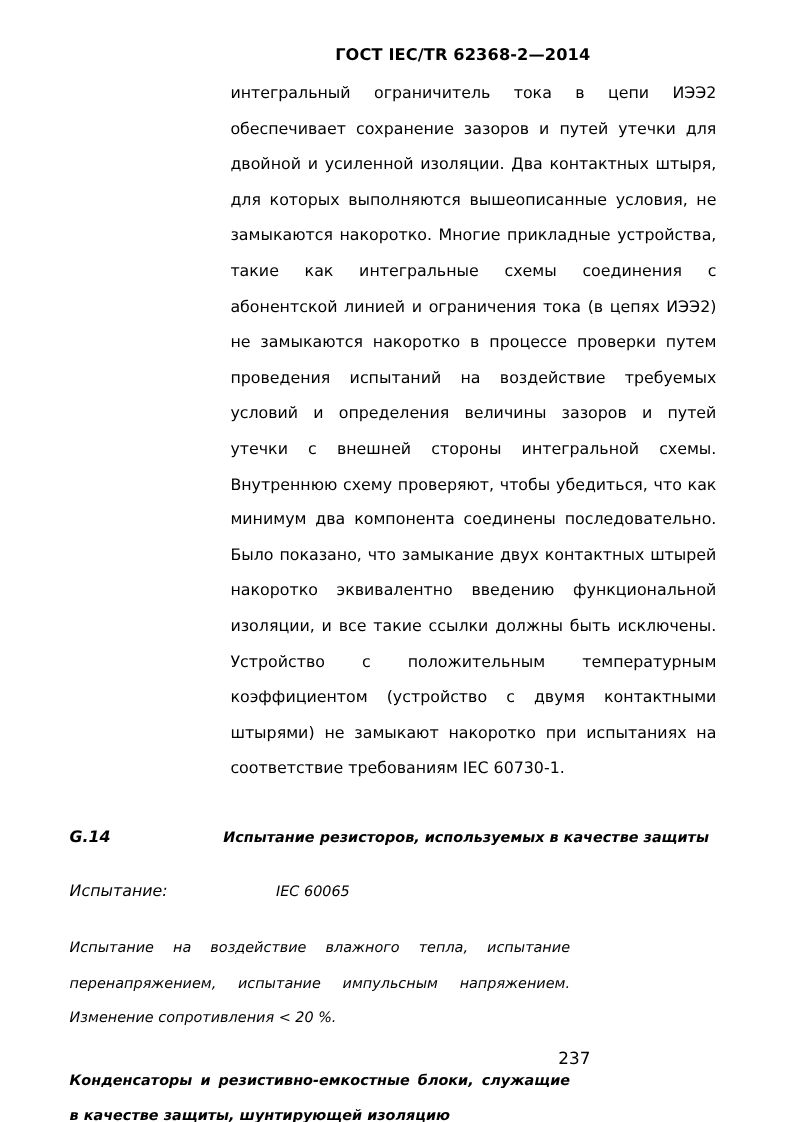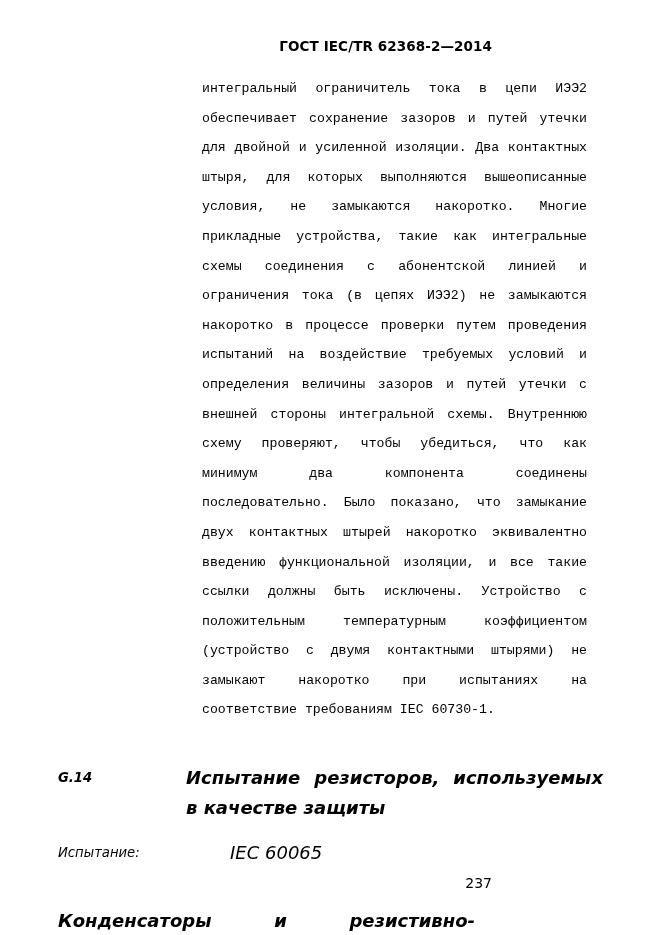--- a/index.html
+++ b/index.html
@@ -37,44 +37,43 @@
     top: 58px;
     left: 58px;
     width: 545px;
   }
   
   .body-col {
     margin-left: 128px;
     width: 417px;
   }
   p.just {
-    margin: 16px;
+    margin: 6px;
     text-align: justify;
     text-justify: inter-word;
     font-size: 13.2px;
     line-height: 29.6px;
     hyphens: none;
-    font-family: Liberation Mono, monospace;
   }
   .row {
     display: flex;
     align-items: flex-start;
     width: 545px;
     font-style: italic;
   }
   .row .label {
     width: 128px;
     flex: 0 0 128px;
     font-size: 13.2px;
     line-height: 29.6px;
   }
   .row .value {
     width: 417px;
     flex: 0 0 417px;
-    font-size: 18px;
+    font-size: 12px;
     line-height: 29.6px;
     text-align: justify;
   }
   .bold {
     font-weight: bold;
   }
   .sec-gap-1 { height: 22px; }
   .sec-gap-2 { height: 16px; }
   .sec-gap-3 { height: 16px; }
   .sec-gap-4 { height: 22px; }
@@ -112,20 +111,21 @@
     <div class="sec-gap-2"></div>
 
     <div class="row">
       <div class="label">Испытание:</div>
       <div class="value" style="text-align: left; margin-left: 44px;">IEC 60065</div>
     </div>
 
     <div class="sec-gap-3"></div>
 
     <div class="row">
+      <div class="value" style="text-align-last: left;">Испытание на воздействие влажного тепла, испытание перенапряжением, испытание импульсным напряжением. Изменение сопротивления &lt; 20 %.</div>
     </div>
 
     <div class="sec-gap-4"></div>
 
     <div class="row">
       <div class="value bold" style="text-align-last: left;">Конденсаторы и резистивно-емкостные блоки, служащие в качестве защиты, шунтирующей изоляцию</div>
     </div>
 
   </div>
 

